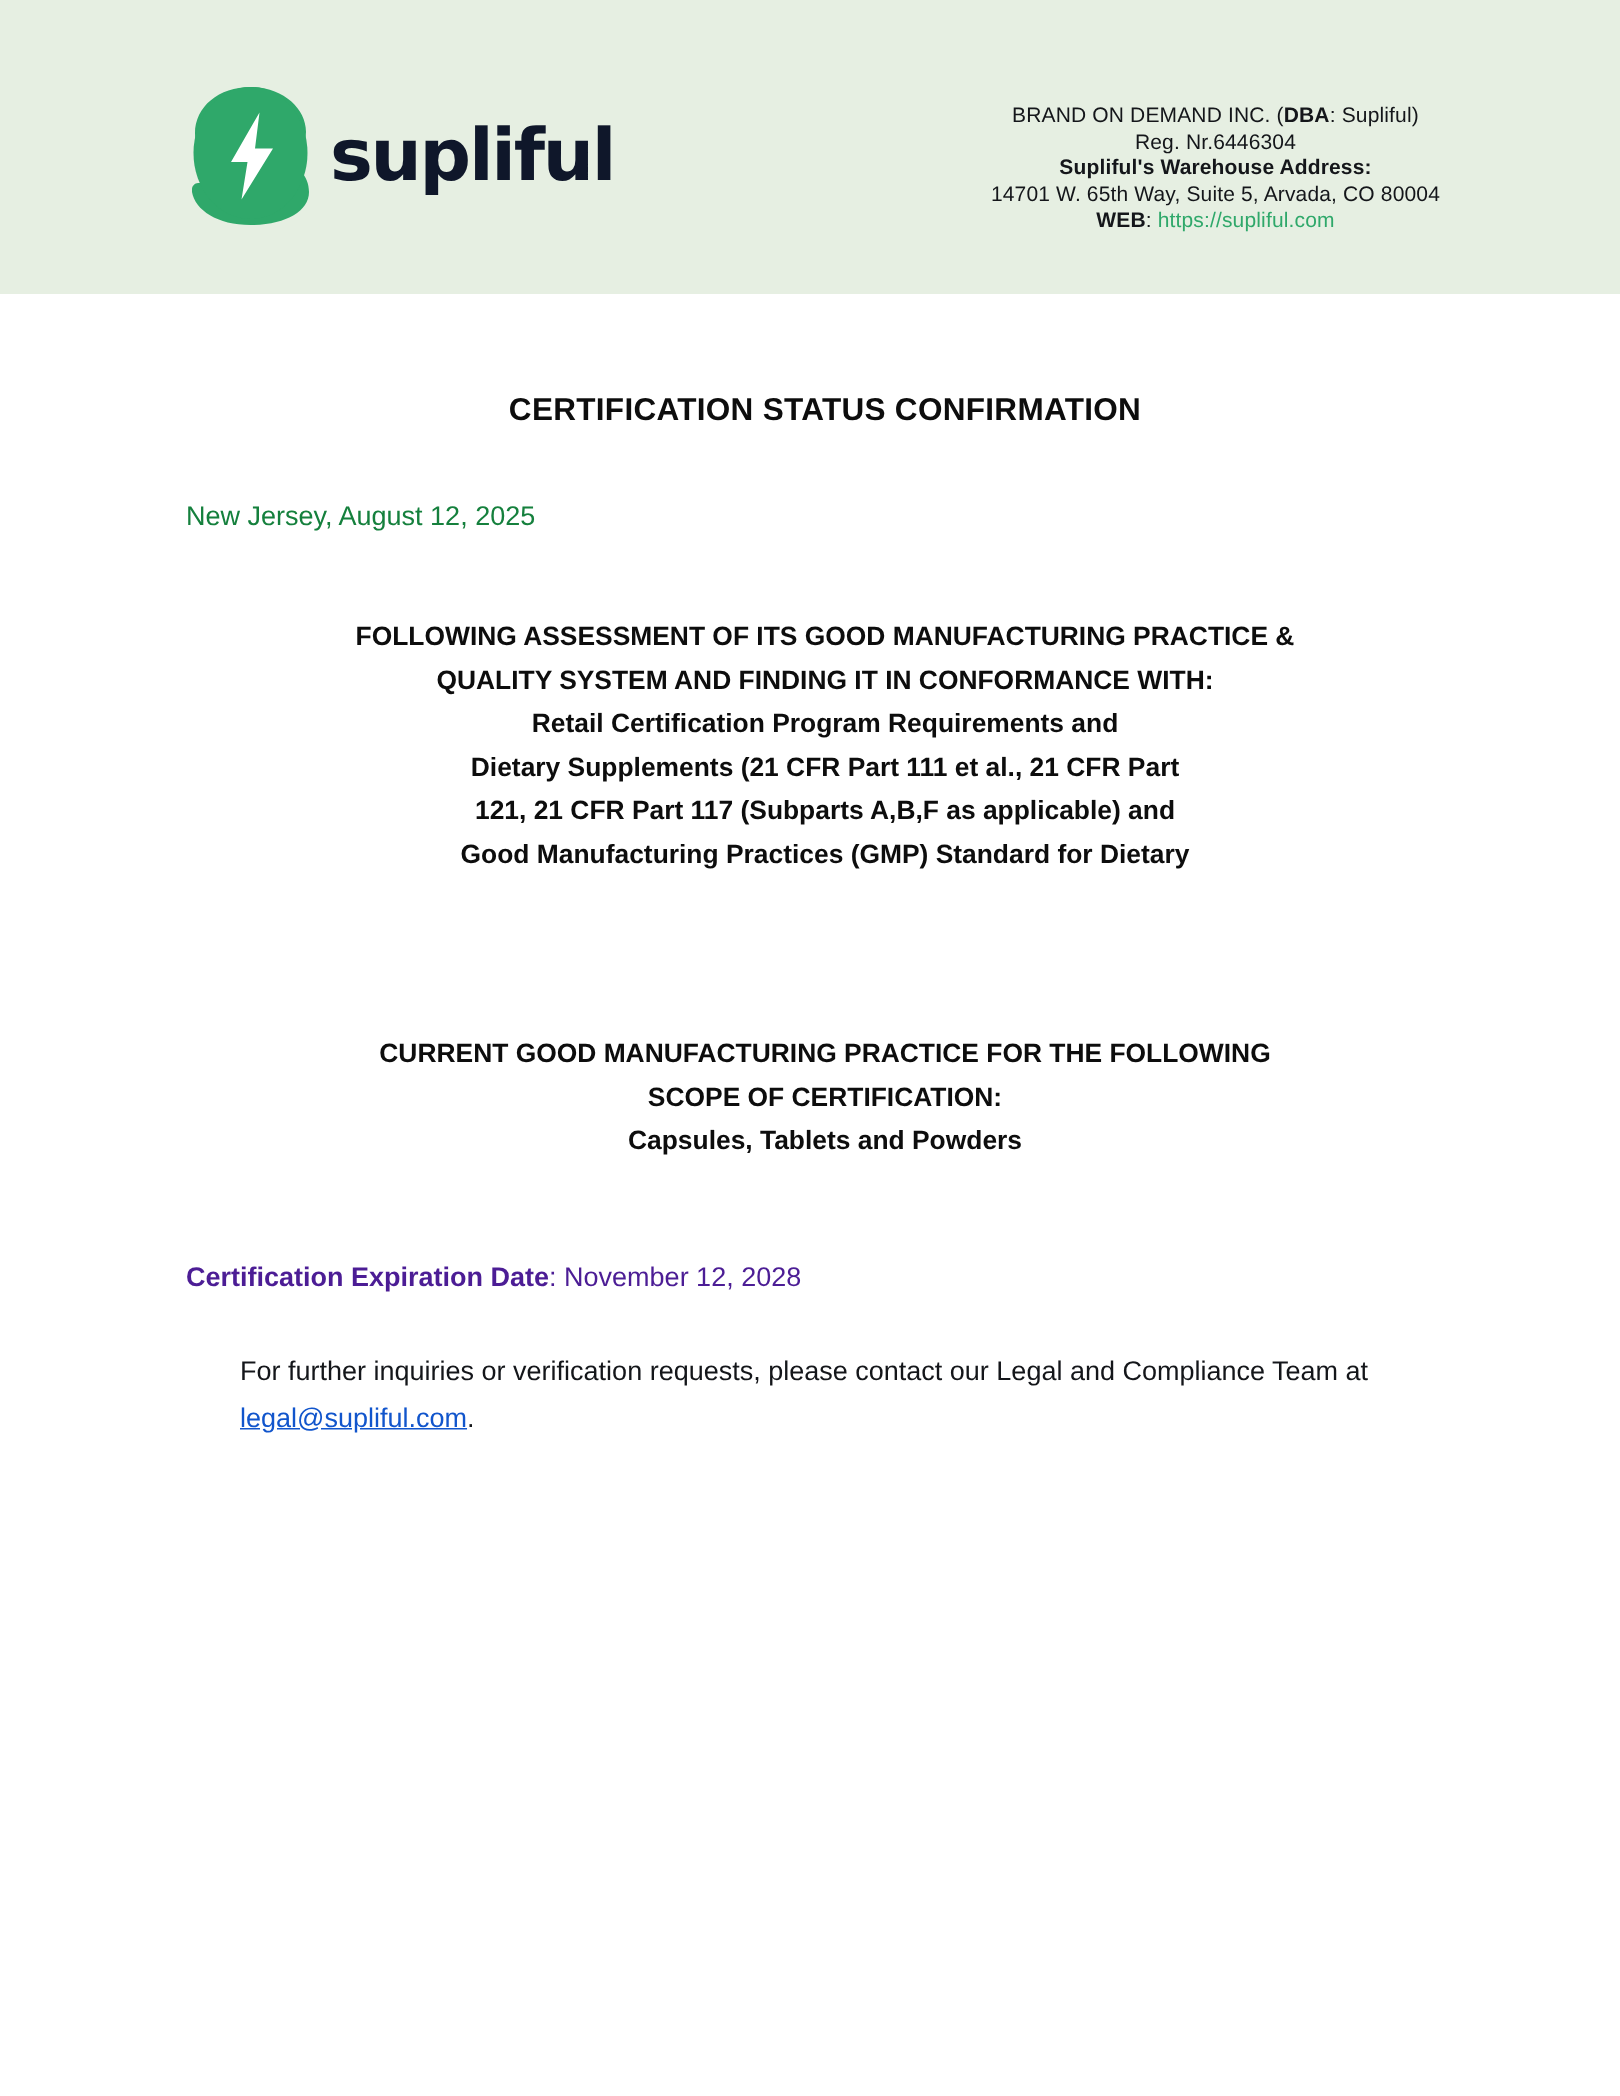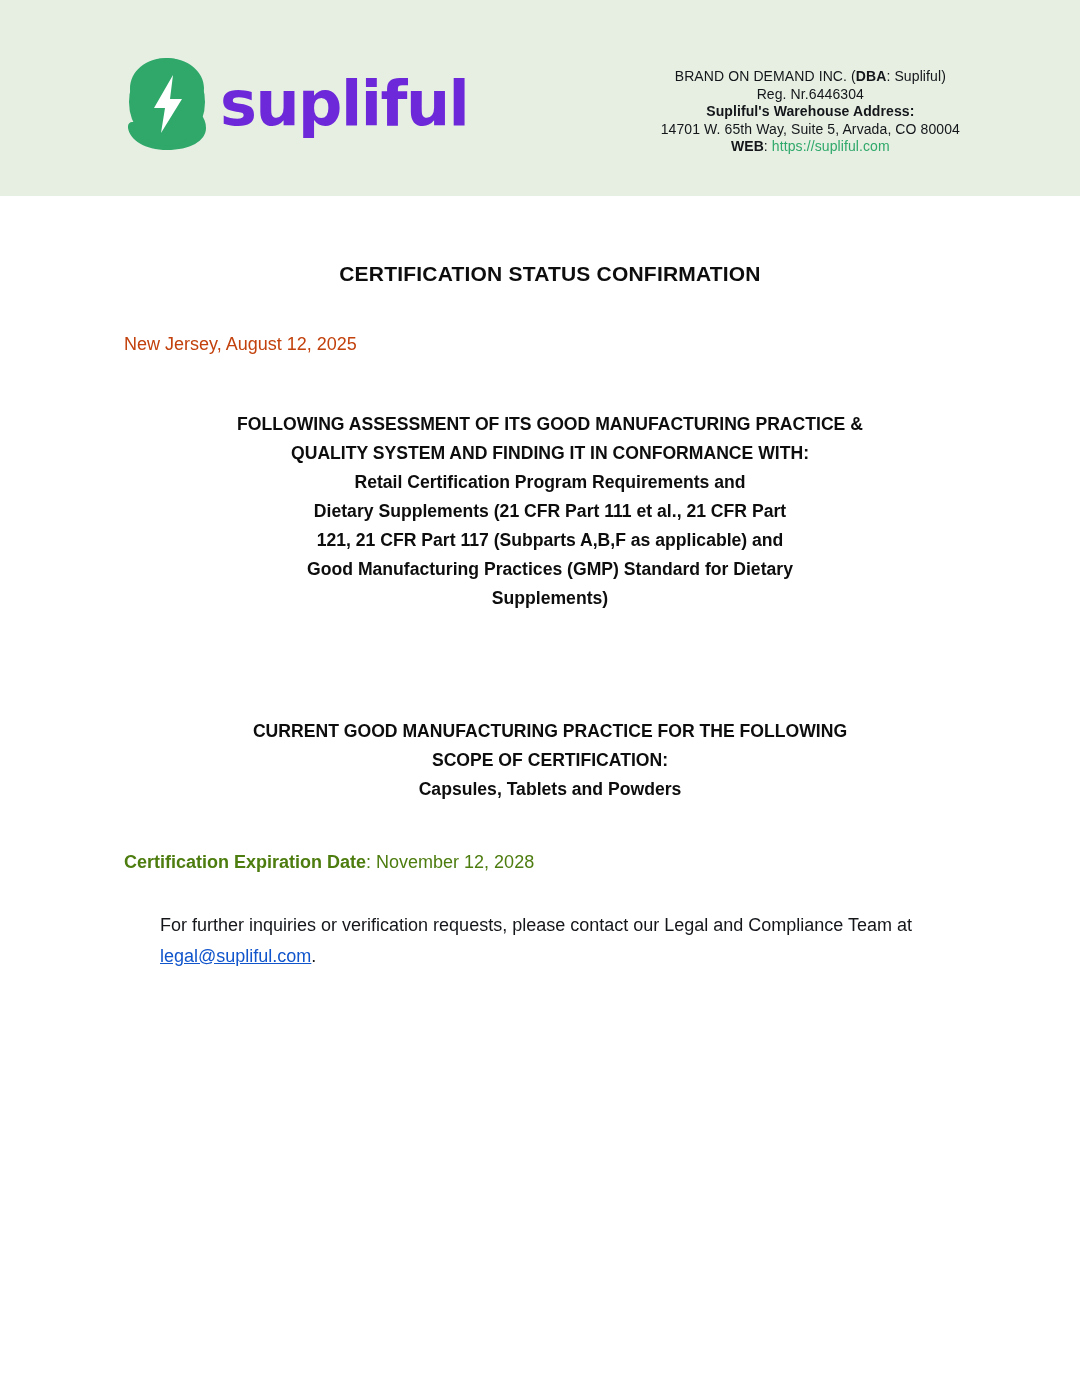--- a/index.html
+++ b/index.html
@@ -32,25 +32,25 @@
     display: flex;
     align-items: center;
     gap: 14px;
   }
   .logo-mark {
     width: 78px;
     height: 92px;
     display: block;
   }
   .logo-wordmark {
-    font-size: 62px;
+    font-size: 48px;
     font-weight: 700;
     letter-spacing: -1.5px;
     line-height: 1;
-    color: #6d28d9;
+    color: #0f172a;
     font-family: "DejaVu Sans", sans-serif;
   }
 
   .company-block {
     position: absolute;
     right: 120px;
     top: 68px;
     text-align: center;
     font-size: 14px;
     line-height: 17.6px;
@@ -75,21 +75,21 @@
     font-weight: 700;
     letter-spacing: 0.2px;
     margin-top: 66px;
     color: #0d0d0d;
   }
 
   .date-line {
     margin-top: 44px;
     font-size: 18px;
     line-height: 28px;
-    color: #c2410c;
+    color: #15803d;
   }
 
   .para-justified {
     margin-top: 34px;
     font-size: 18px;
     line-height: 30.5px;
     text-align: justify;
     text-justify: inter-word;
     color: #14161a;
   }
@@ -100,24 +100,24 @@
     font-size: 17.6px;
     line-height: 29px;
     color: #0d0d0d;
   }
   .center-block .bl-line { display: block; }
 
   .block-one { margin-top: 52px; }
   .block-two { margin-top: 104px; }
 
   .expiry-line {
-    margin-top: 44px;
+    margin-top: 62px;
     font-size: 18px;
     line-height: 28px;
-    color: #4d7c0f;
+    color: #4c1d95;
   }
   .expiry-line .lbl { font-weight: 700; }
 
   .closing-para {
     margin-top: 34px;
     font-size: 18px;
     line-height: 30.5px;
     color: #14161a;
     margin-left: 36px;
   }
@@ -159,21 +159,20 @@
   <div class="date-line">New Jersey, August 12, 2025</div>
 
 
   <div class="center-block block-one">
     <span class="bl-line">FOLLOWING ASSESSMENT OF ITS GOOD MANUFACTURING PRACTICE &amp;</span>
     <span class="bl-line">QUALITY SYSTEM AND FINDING IT IN CONFORMANCE WITH:</span>
     <span class="bl-line">Retail Certification Program Requirements and</span>
     <span class="bl-line">Dietary Supplements (21 CFR Part 111 et al., 21 CFR Part</span>
     <span class="bl-line">121, 21 CFR Part 117 (Subparts A,B,F as applicable) and</span>
     <span class="bl-line">Good Manufacturing Practices (GMP) Standard for Dietary</span>
-    <span class="bl-line">Supplements)</span>
   </div>
 
   <div class="center-block block-two">
     <span class="bl-line">CURRENT GOOD MANUFACTURING PRACTICE FOR THE FOLLOWING</span>
     <span class="bl-line">SCOPE OF CERTIFICATION:</span>
     <span class="bl-line">Capsules, Tablets and Powders</span>
   </div>
 
   <div class="expiry-line"><span class="lbl">Certification Expiration Date</span><span>: November 12, 2028</span></div>
 

